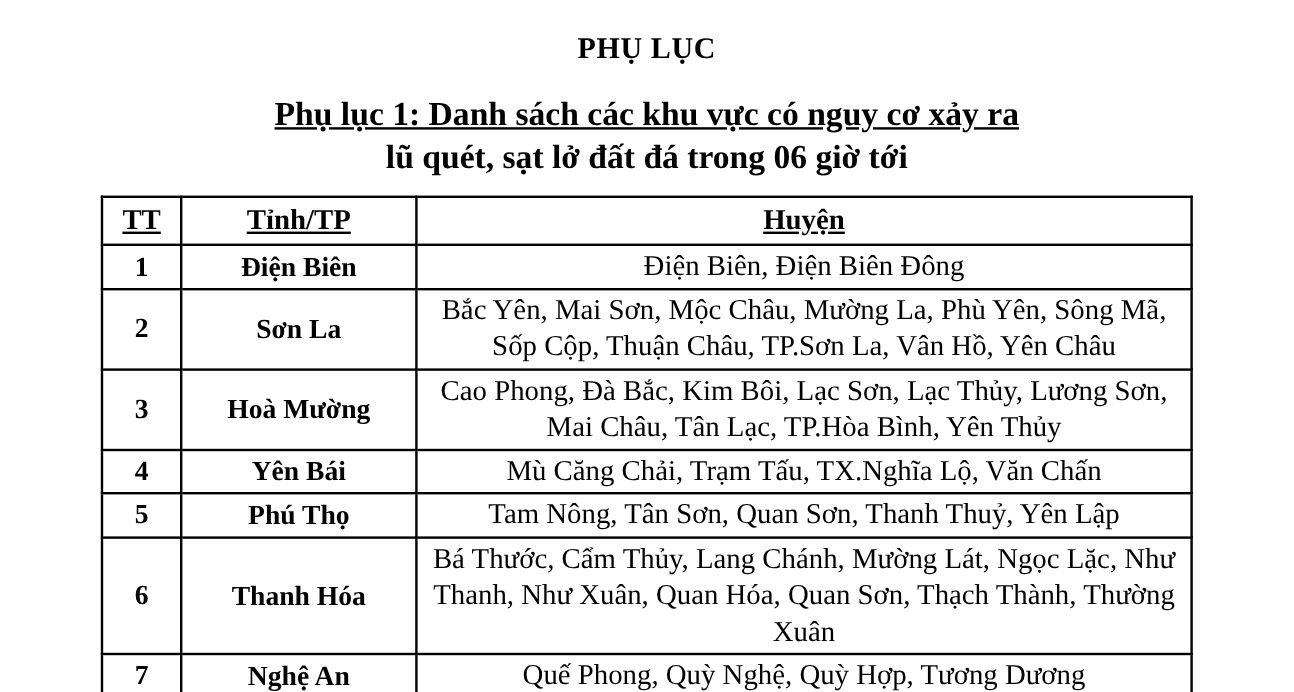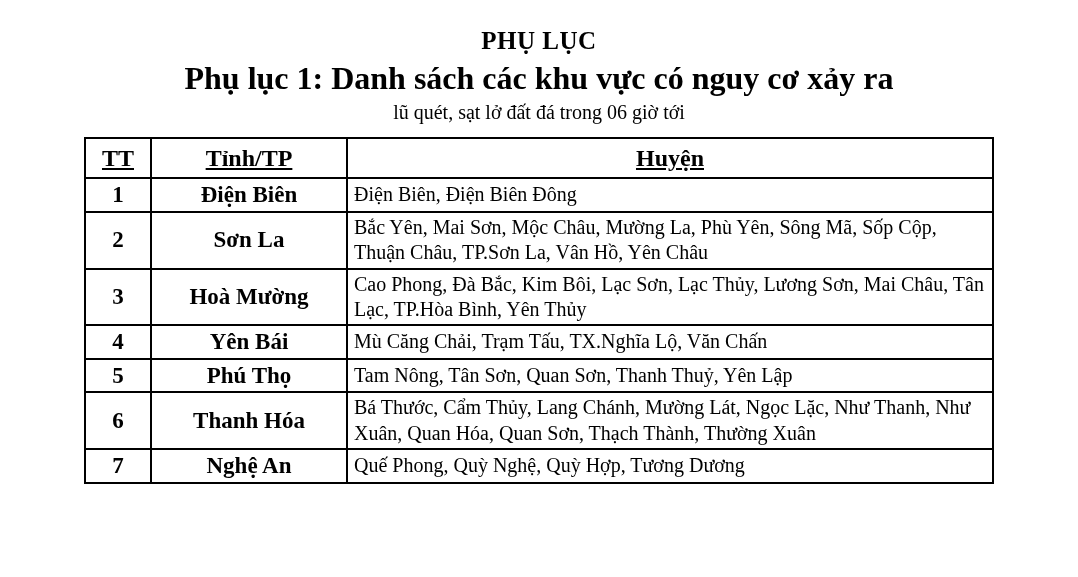--- a/index.html
+++ b/index.html
@@ -25,28 +25,29 @@
     text-align: center;
     padding-top: 26px;
   }
   .doc-title {
     font-size: 25px;
     font-weight: bold;
     letter-spacing: 0.5px;
     line-height: 1.18;
   }
   .doc-subtitle {
-    font-size: 32px;
+    font-size: 28px;
     font-weight: bold;
     line-height: 1.32;
-    margin-top: 1px;
+    margin-top: 22px;
+    text-decoration: underline;
   }
   .doc-subtitle-line2 {
-    font-size: 20px;
-    font-weight: normal;
+    font-size: 28px;
+    font-weight: bold;
     line-height: 1.32;
   }
   table.appendix {
     border-collapse: collapse;
     margin: 12px auto 0 auto;
     width: 908px;
     table-layout: fixed;
   }
   table.appendix th,
   table.appendix td {
@@ -76,22 +77,22 @@
   td.prov {
     text-align: center;
     font-weight: bold;
     font-size: 23px;
     vertical-align: top;
     padding-top: 3px;
     line-height: 1.2;
     border-radius: 17px;
   }
   td.dist {
-    text-align: left;
-    font-size: 20px;
+    text-align: center;
+    font-size: 24px;
     line-height: 1.27;
     padding-left: 10px;
     padding-top: 2px;
     padding-bottom: 2px;
   }
 </style>
 </head>
 <body>
 
 <div class="page">

